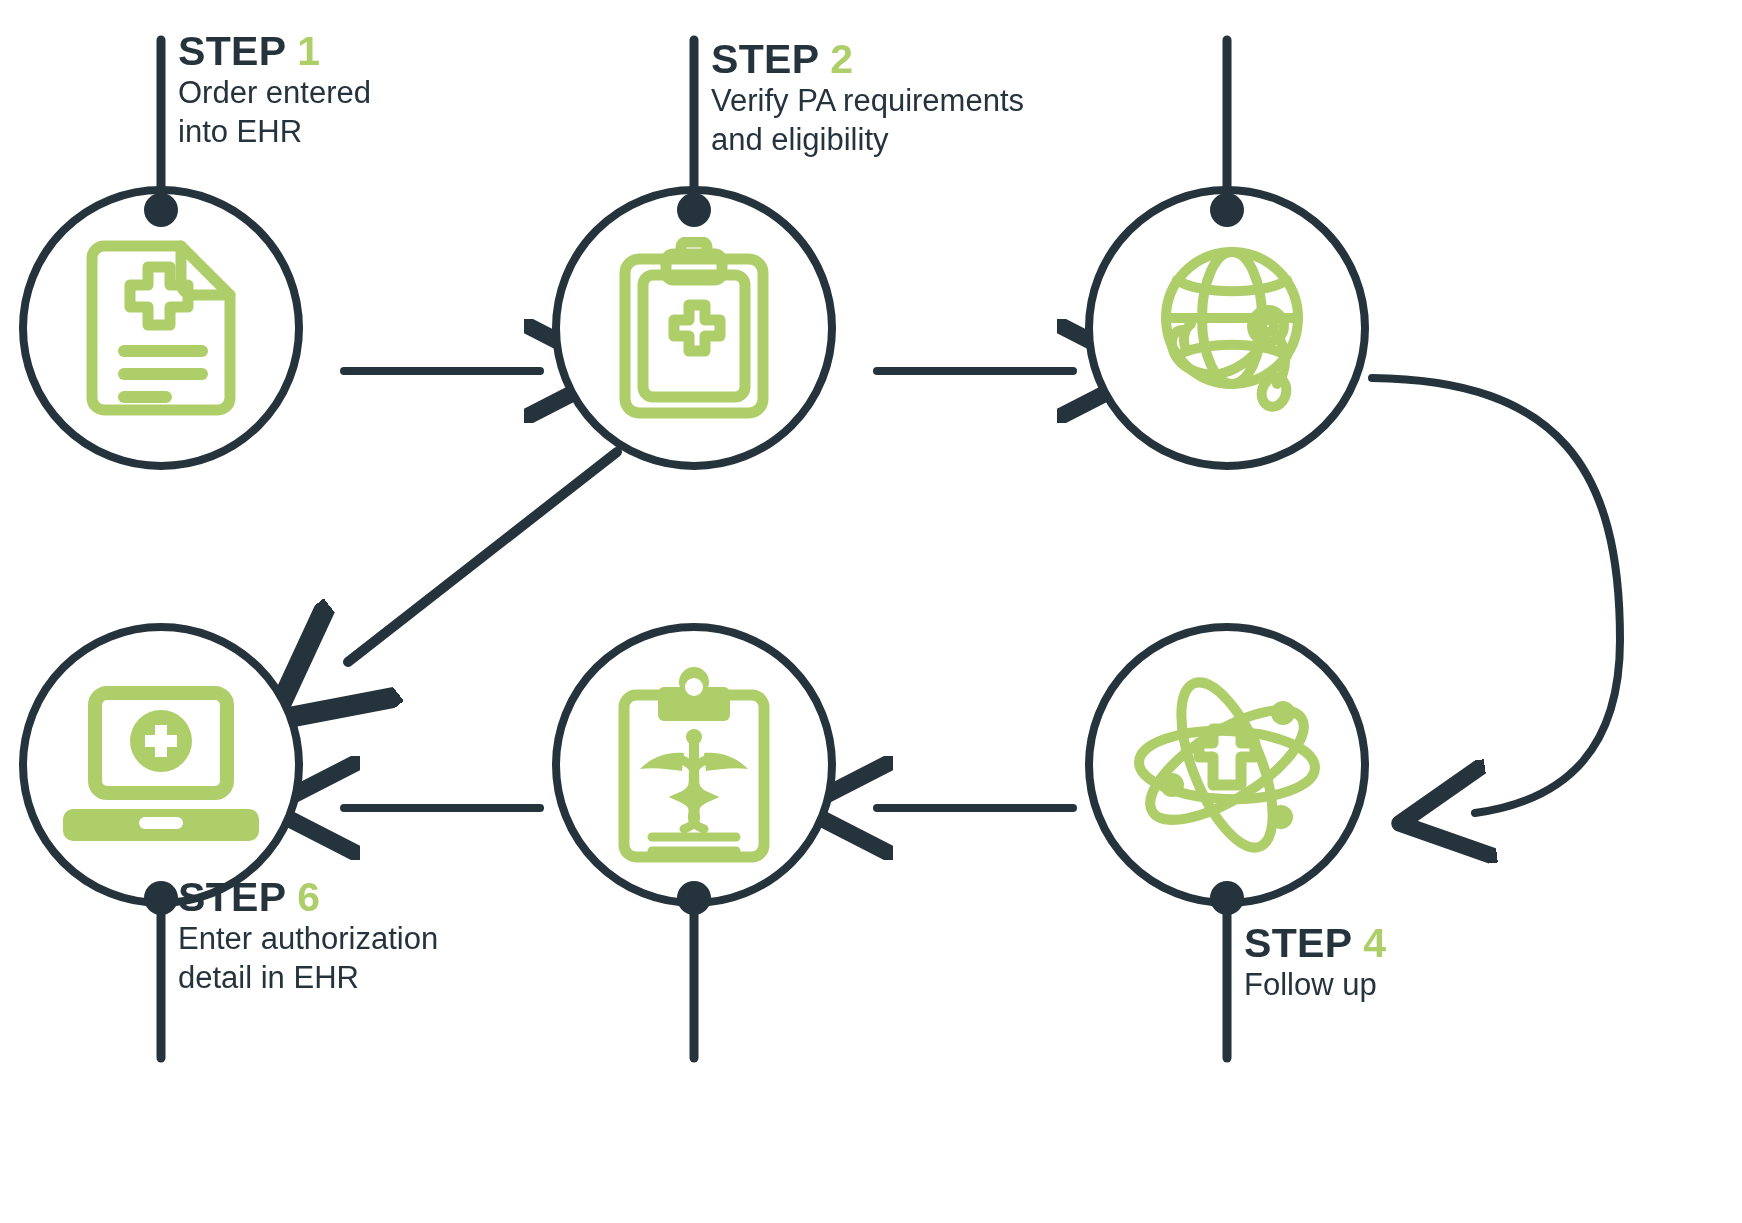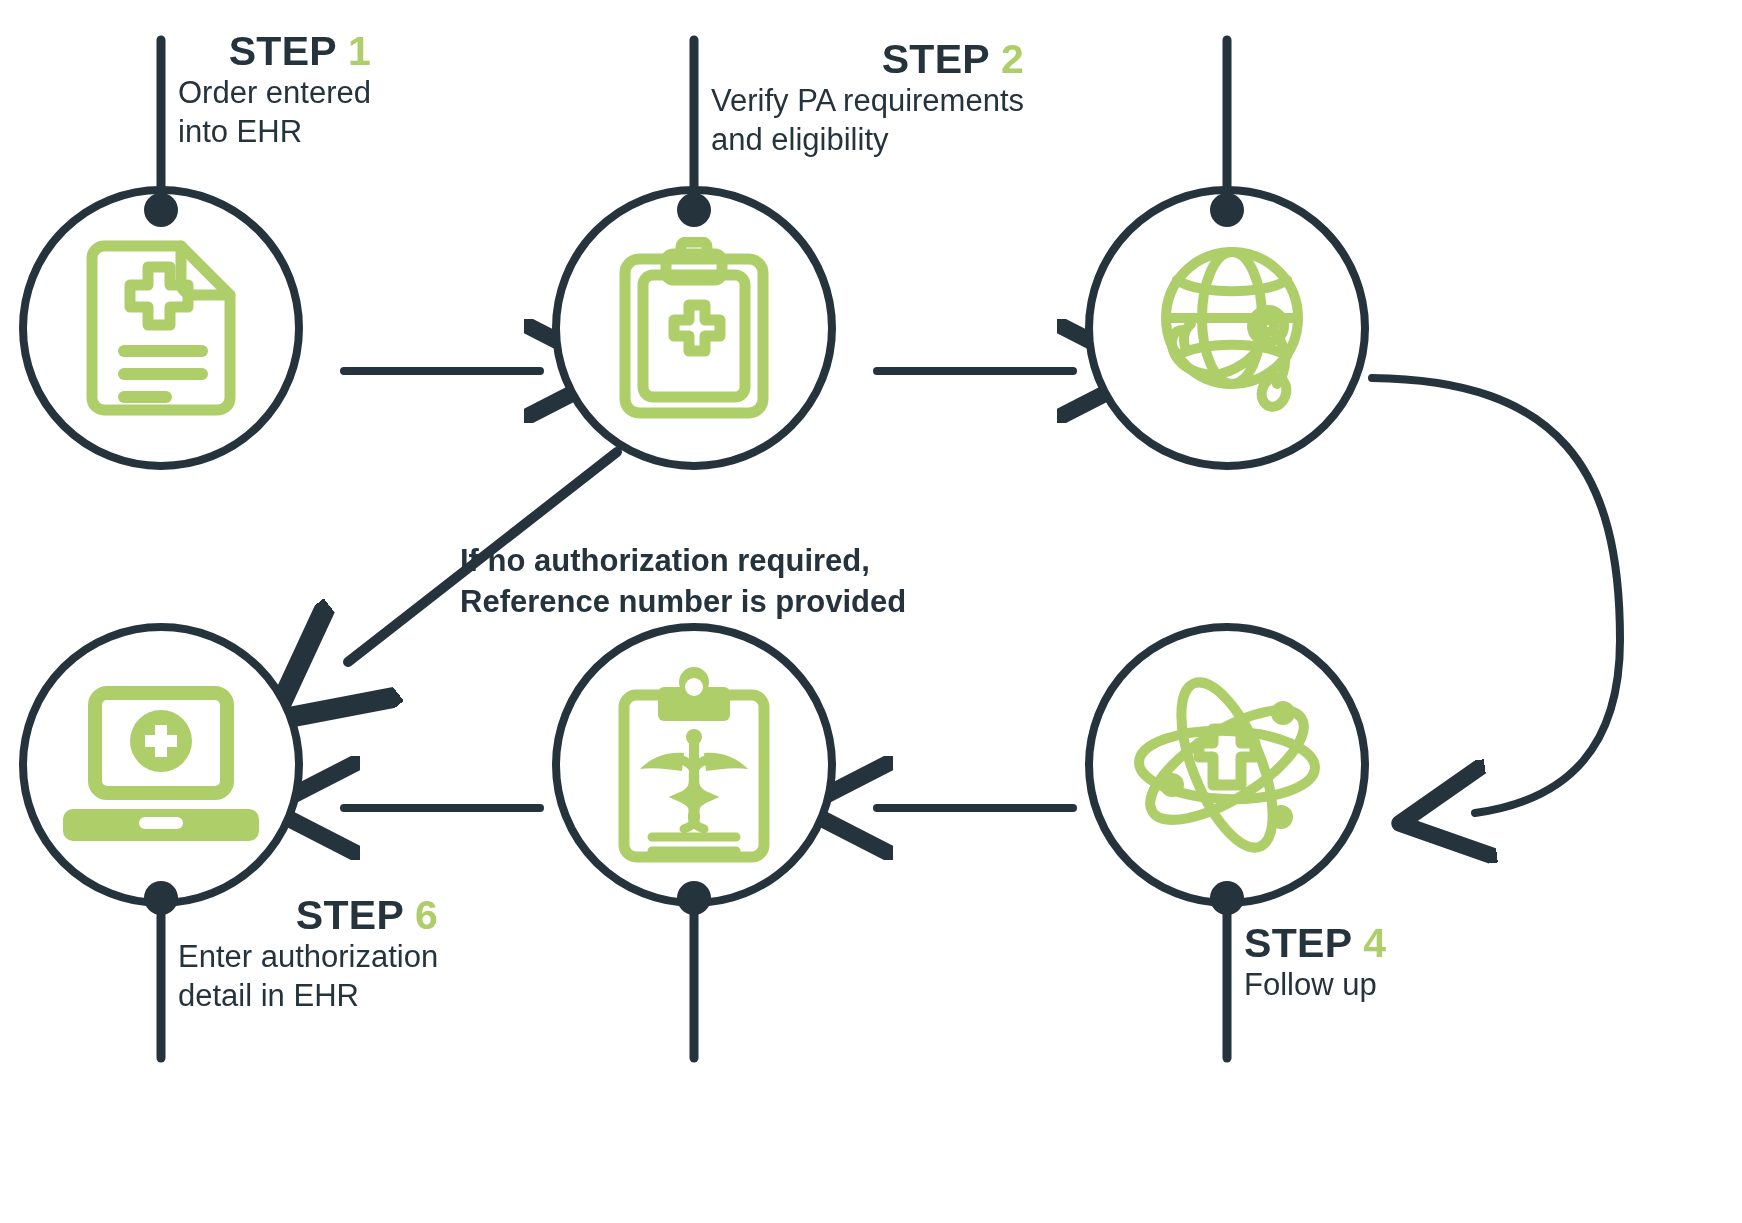--- a/index.html
+++ b/index.html
@@ -33,21 +33,20 @@
 
   
   .label{position:absolute;z-index:4;}
   .label .title{
     font-weight:bold;
     font-size:41px;
     letter-spacing:.3px;
     line-height:1.04;
     color:#25333d;
     white-space:nowrap;
-    text-align:right;
   }
   .label .title .num{color:#aece6a;}
   .label .desc{
     font-size:31px;
     line-height:1.28;
     color:#25333d;
     margin-top:0;
     white-space:pre-line;
   }
 
@@ -68,21 +67,21 @@
   #node2{left:551px;top:185px;}
   #node3{left:1084px;top:185px;}
   
   #node6{left:18px;top:622px;}
   #node5{left:551px;top:622px;}
   #node4{left:1084px;top:622px;}
 
   #label1{left:178px;top:30px;}
   #label2{left:711px;top:38px;}
   #label3{left:1244px;top:30px;}
-  #label6{left:178px;top:894px;}
+  #label6{left:178px;top:876px;}
   #label5{left:711px;top:922px;}
   #label4{left:1244px;top:922px;}
 
   #annotation1{left:460px;top:541px;}
 </style>
 </head>
 <body>
 
 <div id="stage">
 
@@ -312,16 +311,14 @@
 
   <div class="label" id="label6">
     <div class="title">
       <span>STEP</span>
       <span class="num">6</span>
     </div>
     <div class="desc">Enter authorization
 detail in EHR</div>
   </div>
 
-  <div class="annotation" id="annotation1">If no authorization required,
-Reference number is provided</div>
 
 </div>
 
 </body></html>

